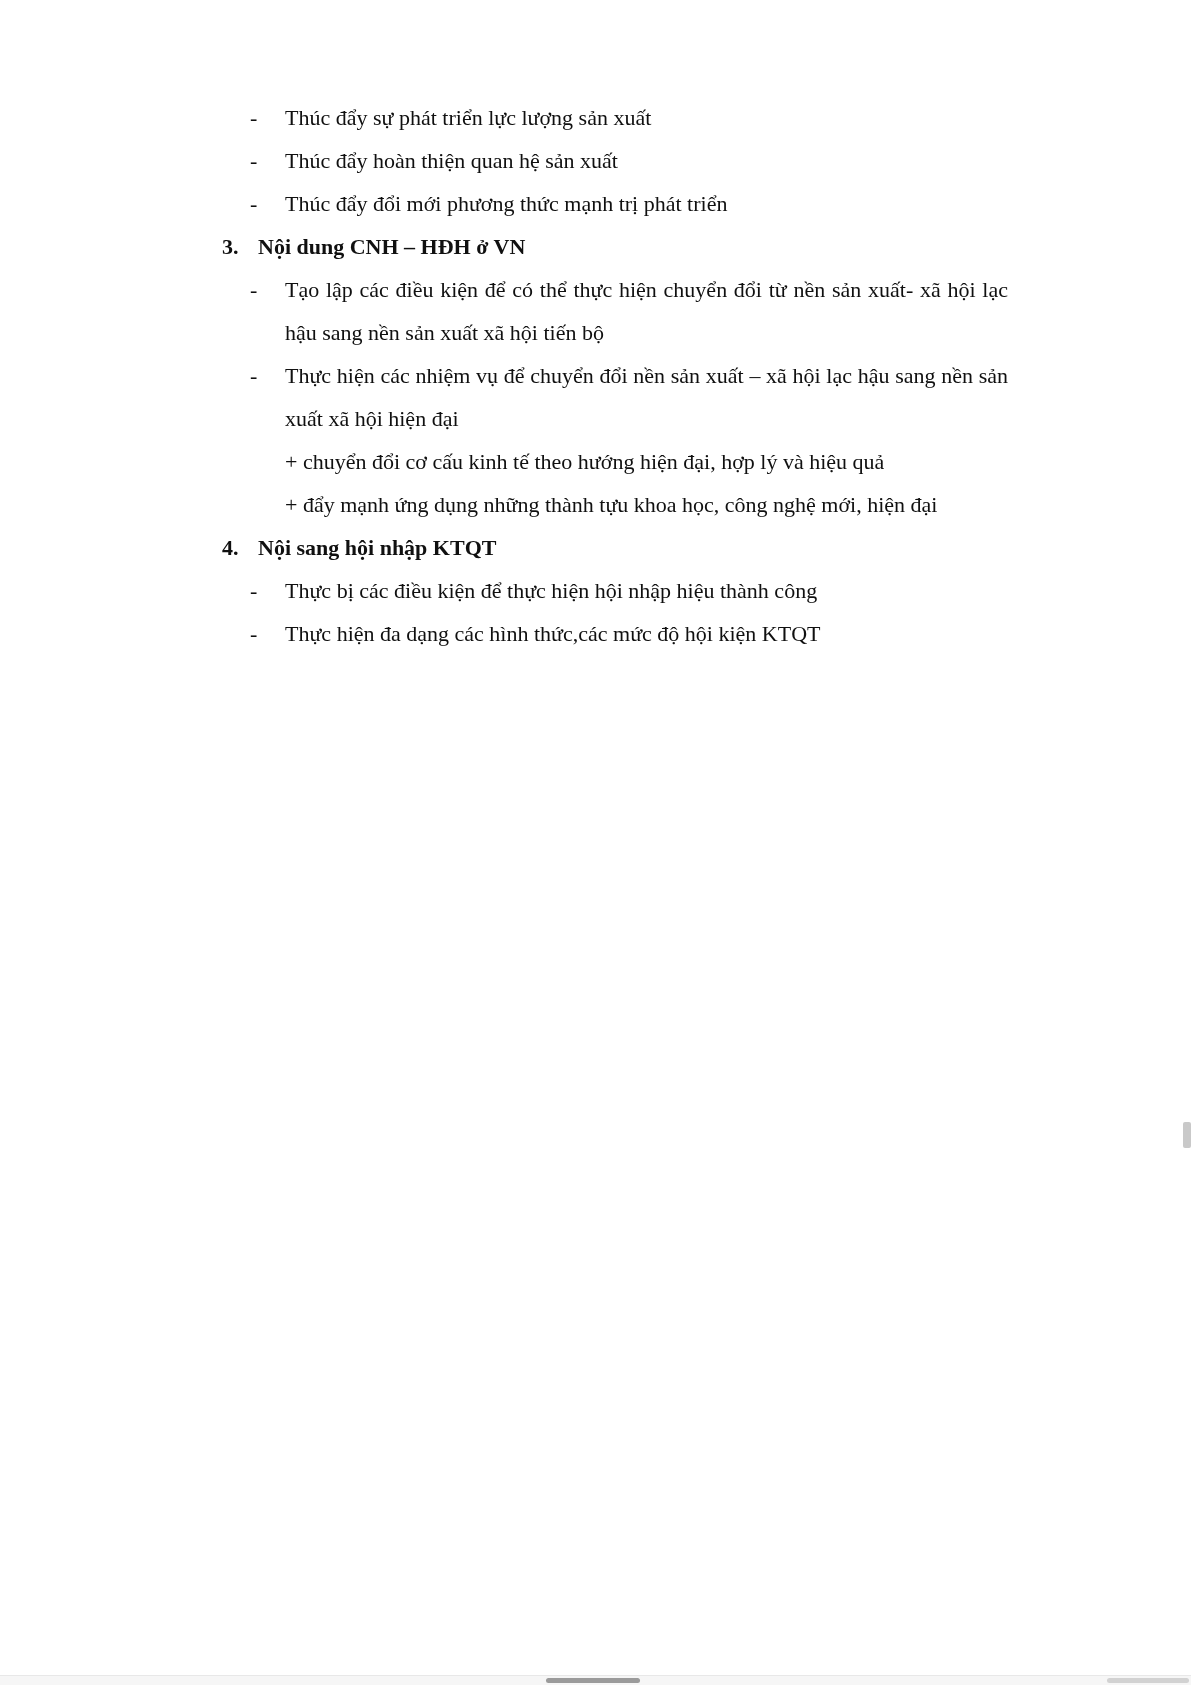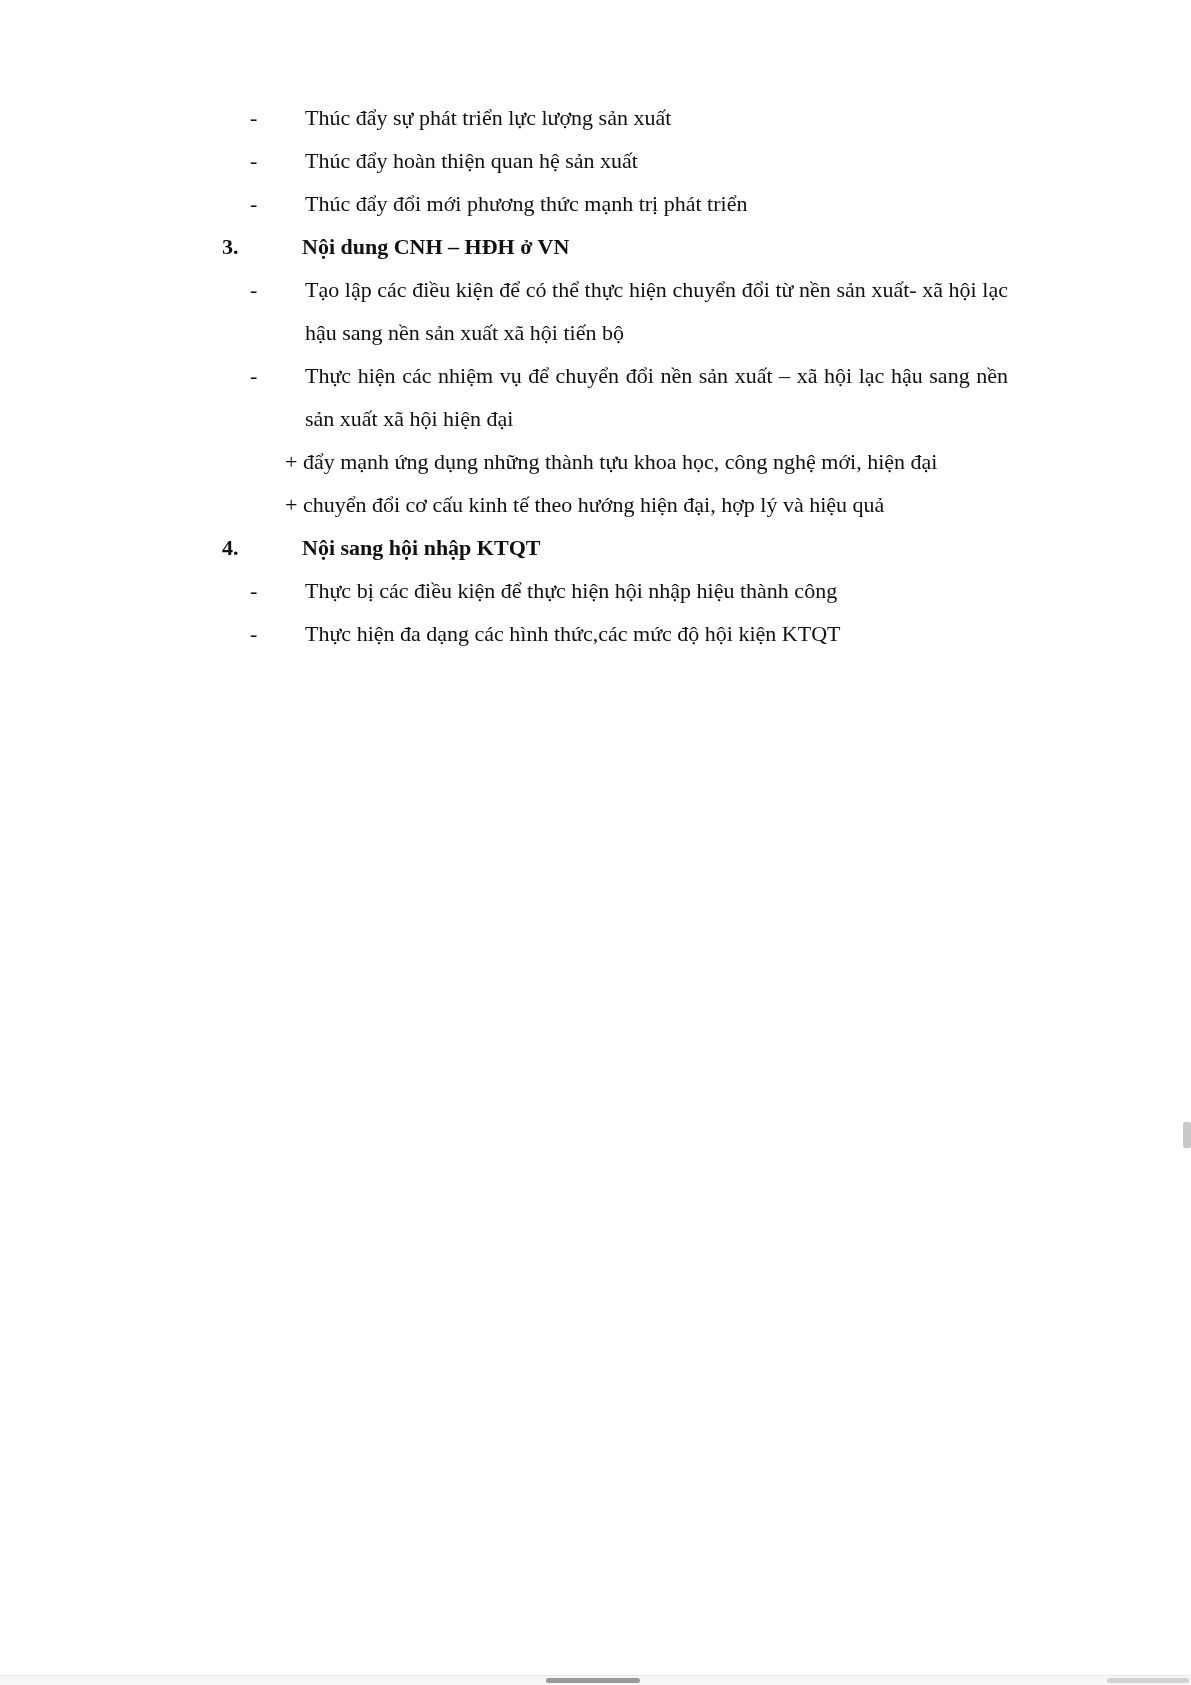--- a/index.html
+++ b/index.html
@@ -30,33 +30,31 @@
   }
   .li .marker {
     flex: none;
     width: 63px;
     padding-left: 28px;
     box-sizing: border-box;
   }
   .li .text {
     flex: 1;
     text-align: justify;
-    margin-left: 20px;
   }
   .heading {
     display: flex;
     font-weight: bold;
   }
   .heading .num {
     flex: none;
     width: 36px;
   }
   .heading .title {
     flex: 1;
-    margin-left: 44px;
   }
   .sub {
     margin-left: 63px;
     text-align: justify;
   }
   
   .hscrollbar {
     position: absolute;
     left: 0;
     bottom: 0;
@@ -117,22 +115,22 @@
       <span class="title">Nội dung CNH – HĐH ở VN</span>
     </div>
     <div class="li">
       <span class="marker">-</span>
       <span class="text">Tạo lập các điều kiện để có thể thực hiện chuyển đổi từ nền sản xuất- xã hội lạc hậu sang nền sản xuất xã hội tiến bộ</span>
     </div>
     <div class="li">
       <span class="marker">-</span>
       <span class="text">Thực hiện các nhiệm vụ để chuyển đổi nền sản xuất – xã hội lạc hậu sang nền sản xuất xã hội hiện đại</span>
     </div>
+    <div class="sub">+ chuyển đổi cơ cấu kinh tế theo hướng hiện đại, hợp lý và hiệu quả</div>
     <div class="sub">+ đẩy mạnh ứng dụng những thành tựu khoa học, công nghệ mới, hiện đại</div>
-    <div class="sub">+ chuyển đổi cơ cấu kinh tế theo hướng hiện đại, hợp lý và hiệu quả</div>
 
     <div class="heading">
       <span class="num">4.</span>
       <span class="title">Nội sang hội nhập KTQT</span>
     </div>
     <div class="li">
       <span class="marker">-</span>
       <span class="text">Thực bị các điều kiện để thực hiện hội nhập hiệu thành công</span>
     </div>
     <div class="li">

